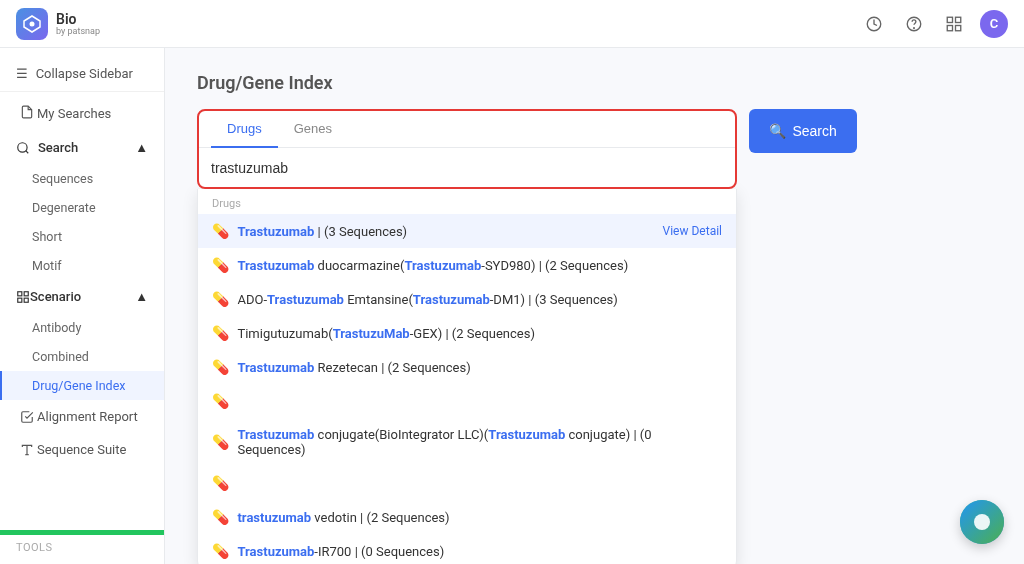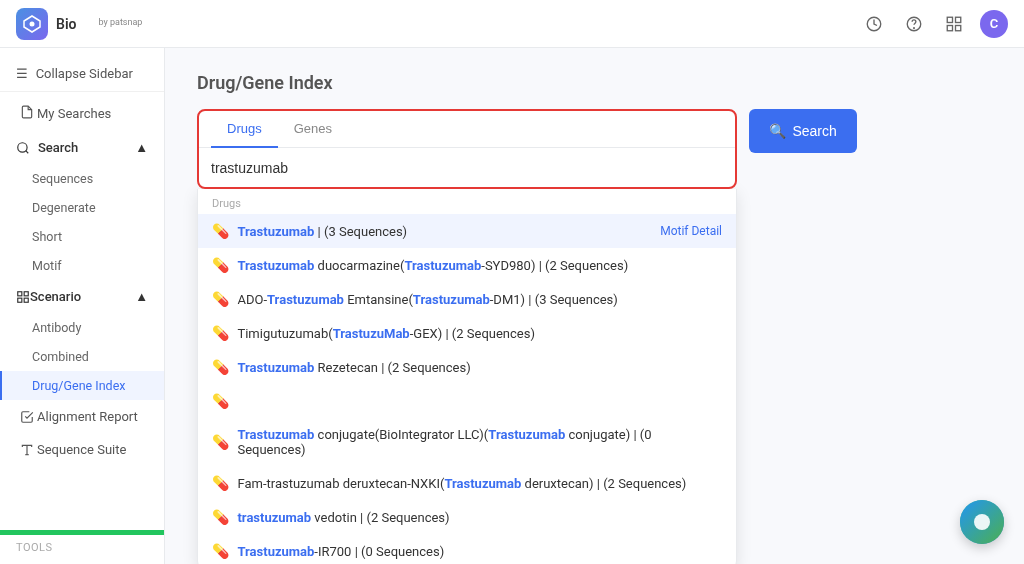--- a/index.html
+++ b/index.html
@@ -2,21 +2,21 @@
 <html><head>
   <meta charset="utf-8">
   <style>
     * { margin: 0; padding: 0; box-sizing: border-box; }
     body { font-family: -apple-system, BlinkMacSystemFont, 'Segoe UI', Roboto, sans-serif; background: #f5f7fa; width: 1024px; height: 564px; overflow: hidden; display: flex; flex-direction: column; }
 
     
     .header { height: 48px; background: #fff; border-bottom: 1px solid #e8eaed; display: flex; align-items: center; justify-content: space-between; padding: 0 16px; flex-shrink: 0; }
     .header-logo { display: flex; align-items: center; gap: 8px; }
     .logo-icon { width: 32px; height: 32px; background: linear-gradient(135deg, #4a90e2, #7b68ee); border-radius: 8px; display: flex; align-items: center; justify-content: center; color: white; font-size: 11px; font-weight: bold; }
-    .logo-text { display: flex; flex-direction: row; gap: 22px; }
+    .logo-text { display: flex; flex-direction: column; }
     .logo-title { font-size: 14px; font-weight: 600; color: #333; line-height: 1; }
     .logo-sub { font-size: 9px; color: #888; }
     .header-actions { display: flex; align-items: center; gap: 12px; }
     .header-icon { width: 28px; height: 28px; display: flex; align-items: center; justify-content: center; color: #666; cursor: pointer; border-radius: 4px; }
     .avatar { width: 28px; height: 28px; border-radius: 50%; background: #7b68ee; color: white; display: flex; align-items: center; justify-content: center; font-size: 13px; font-weight: 600; cursor: pointer; }
 
     
     .body { display: flex; flex: 1; overflow: hidden; }
 
     
@@ -184,21 +184,21 @@
       </div>
 
       <div class="dropdown-box">
         <div class="dropdown-label">Drugs</div>
 
         <div class="dropdown-item highlighted">
           <div class="dropdown-item-left">
             <span class="drug-icon">💊</span>
             <span class="drug-name"><strong>Trastuzumab</strong> | (3 Sequences)</span>
           </div>
-          <a class="view-detail">Motif Detail</a>
+          <a class="view-detail">View Detail</a>
         </div>
 
         <div class="dropdown-item">
           <div class="dropdown-item-left">
             <span class="drug-icon">💊</span>
             <span class="drug-name"><strong>Trastuzumab</strong> duocarmazine(<strong>Trastuzumab</strong>-SYD980) | (2 Sequences)</span>
           </div>
         </div>
 
         <div class="dropdown-item">
@@ -231,21 +231,20 @@
         <div class="dropdown-item">
           <div class="dropdown-item-left">
             <span class="drug-icon">💊</span>
             <span class="drug-name"><strong>Trastuzumab</strong> conjugate(BioIntegrator LLC)(<strong>Trastuzumab</strong> conjugate) | (0 Sequences)</span>
           </div>
         </div>
 
         <div class="dropdown-item">
           <div class="dropdown-item-left">
             <span class="drug-icon">💊</span>
-            <span class="drug-name">Fam-trastuzumab deruxtecan-NXKI(<strong>Trastuzumab</strong> deruxtecan) | (2 Sequences)</span>
           </div>
         </div>
 
         <div class="dropdown-item">
           <div class="dropdown-item-left">
             <span class="drug-icon">💊</span>
             <span class="drug-name"><strong>trastuzumab</strong> vedotin | (2 Sequences)</span>
           </div>
         </div>
 

